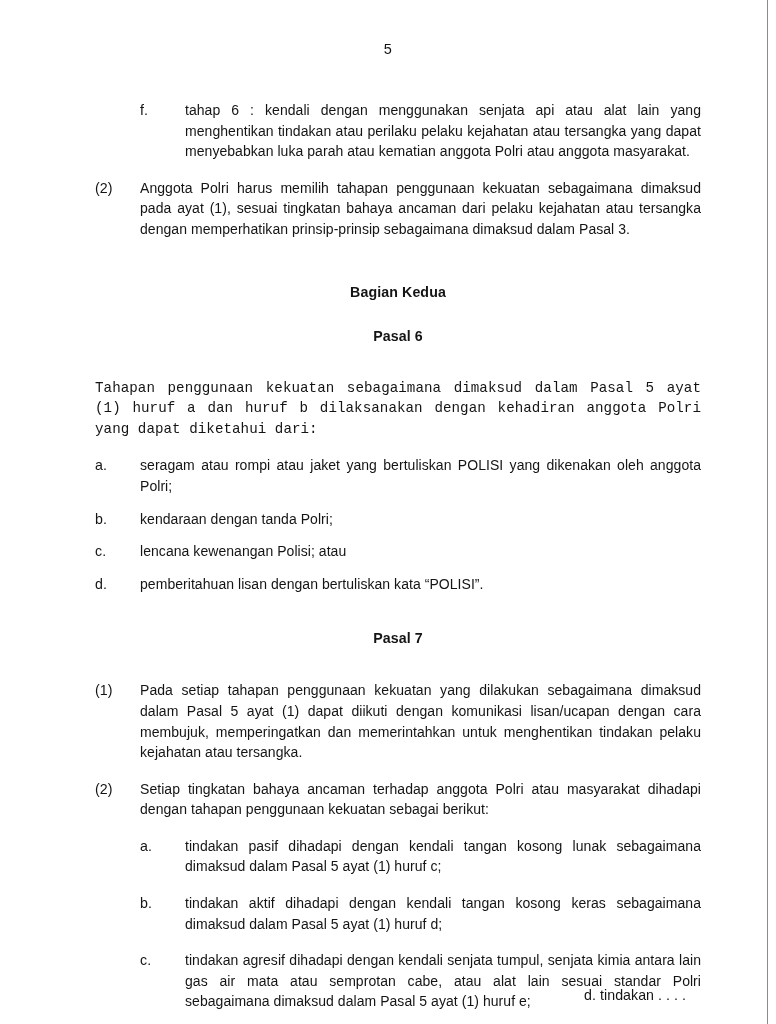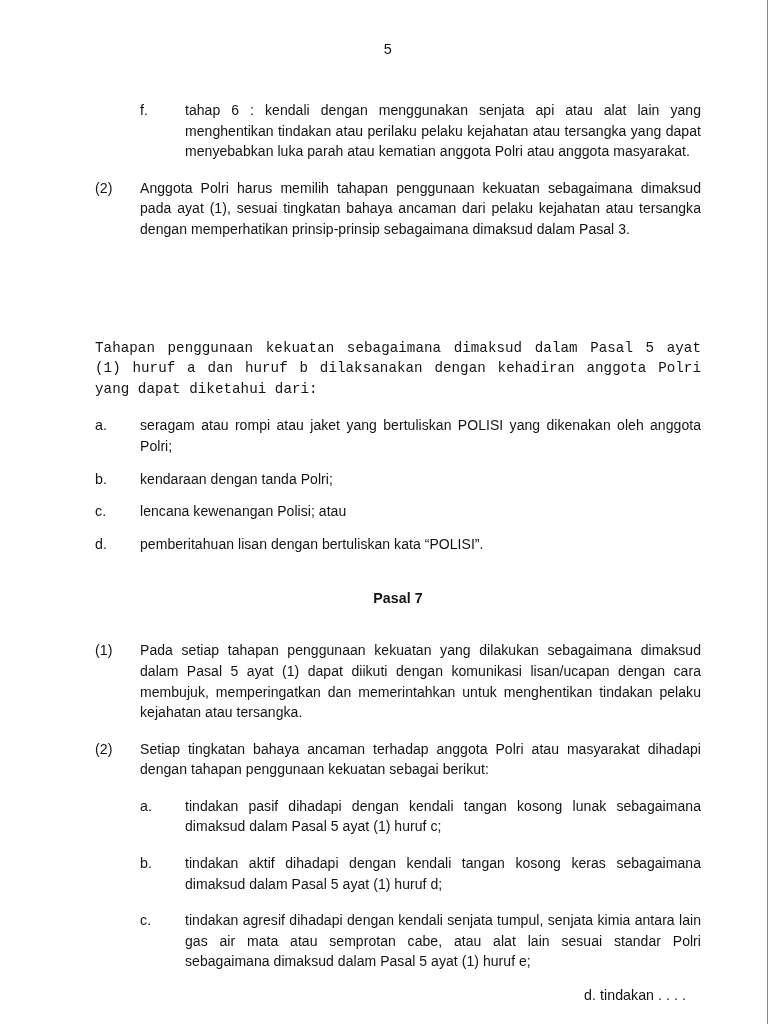--- a/index.html
+++ b/index.html
@@ -121,23 +121,25 @@
 
     <div class="spacer-md"></div>
 
     <div class="row">
       <span class="marker m-ayat">(2)</span>
       <span class="row-text">Anggota Polri harus memilih tahapan penggunaan kekuatan sebagaimana dimaksud pada ayat (1), sesuai tingkatan bahaya ancaman dari pelaku kejahatan atau tersangka dengan memperhatikan prinsip-prinsip sebagaimana dimaksud dalam Pasal 3.</span>
     </div>
 
     <div style="height:42px"></div>
 
+    <div class="heading">Bagian Kedua</div>
 
     <div style="height:24px"></div>
 
+    <div class="heading">Pasal 6</div>
 
     <div style="height:32px"></div>
 
     <p class="para">Tahapan penggunaan kekuatan sebagaimana dimaksud dalam Pasal 5 ayat (1) huruf a dan huruf b dilaksanakan dengan kehadiran anggota Polri yang dapat diketahui dari:</p>
 
     <div class="spacer-md"></div>
 
     <div class="row">
       <span class="marker m-huruf">a.</span>
       <span class="row-text">seragam atau rompi atau jaket yang bertuliskan POLISI yang dikenakan oleh anggota Polri;</span>

